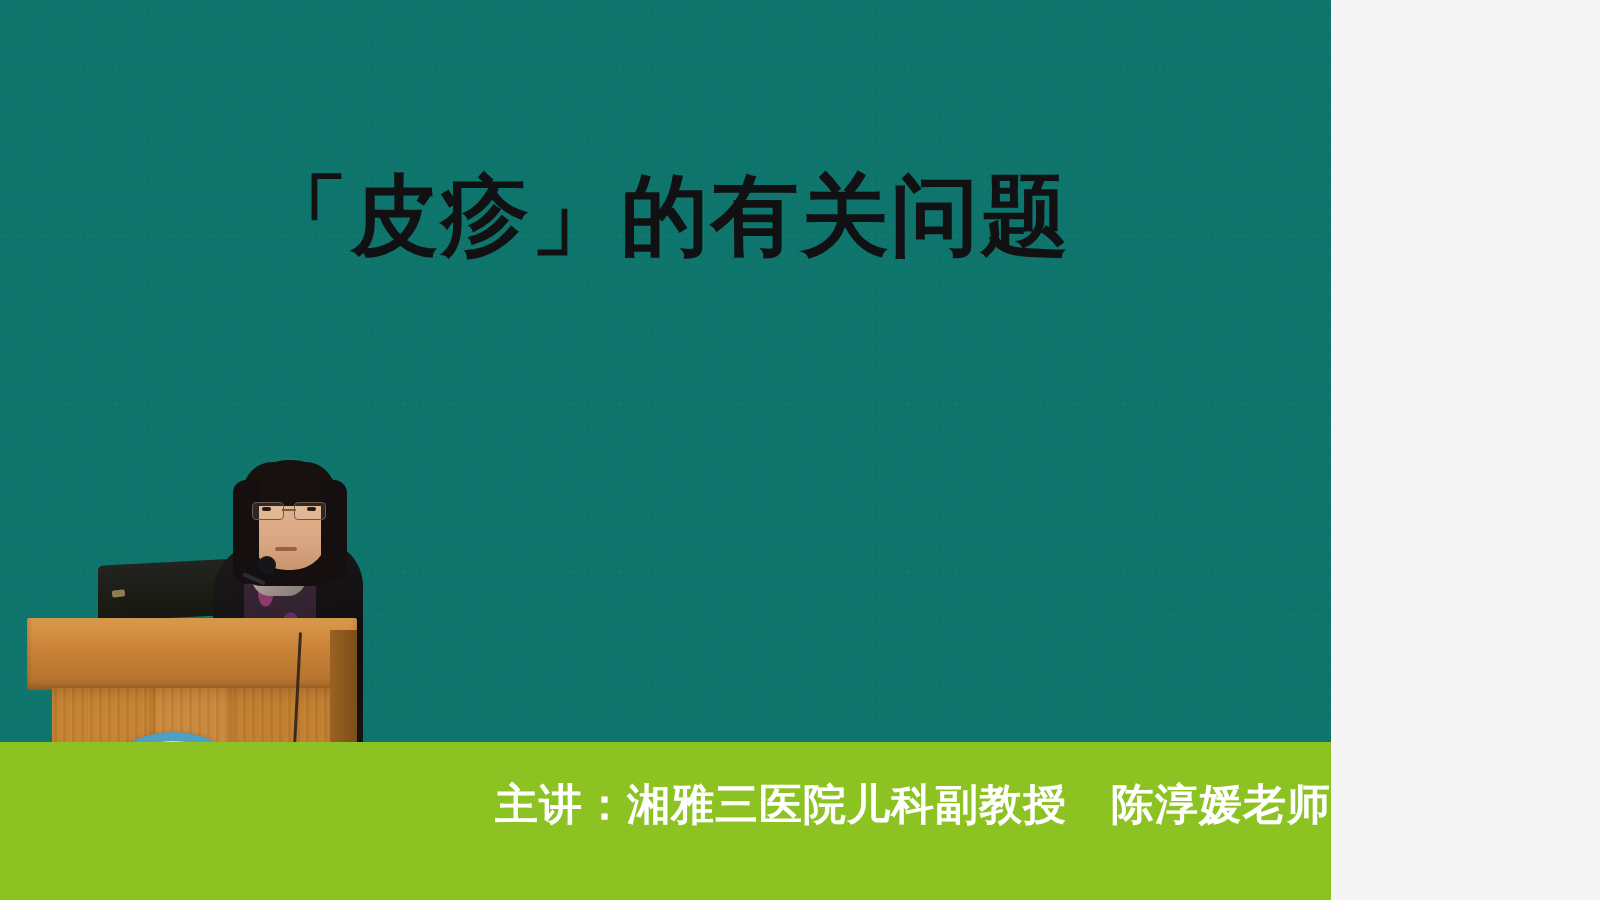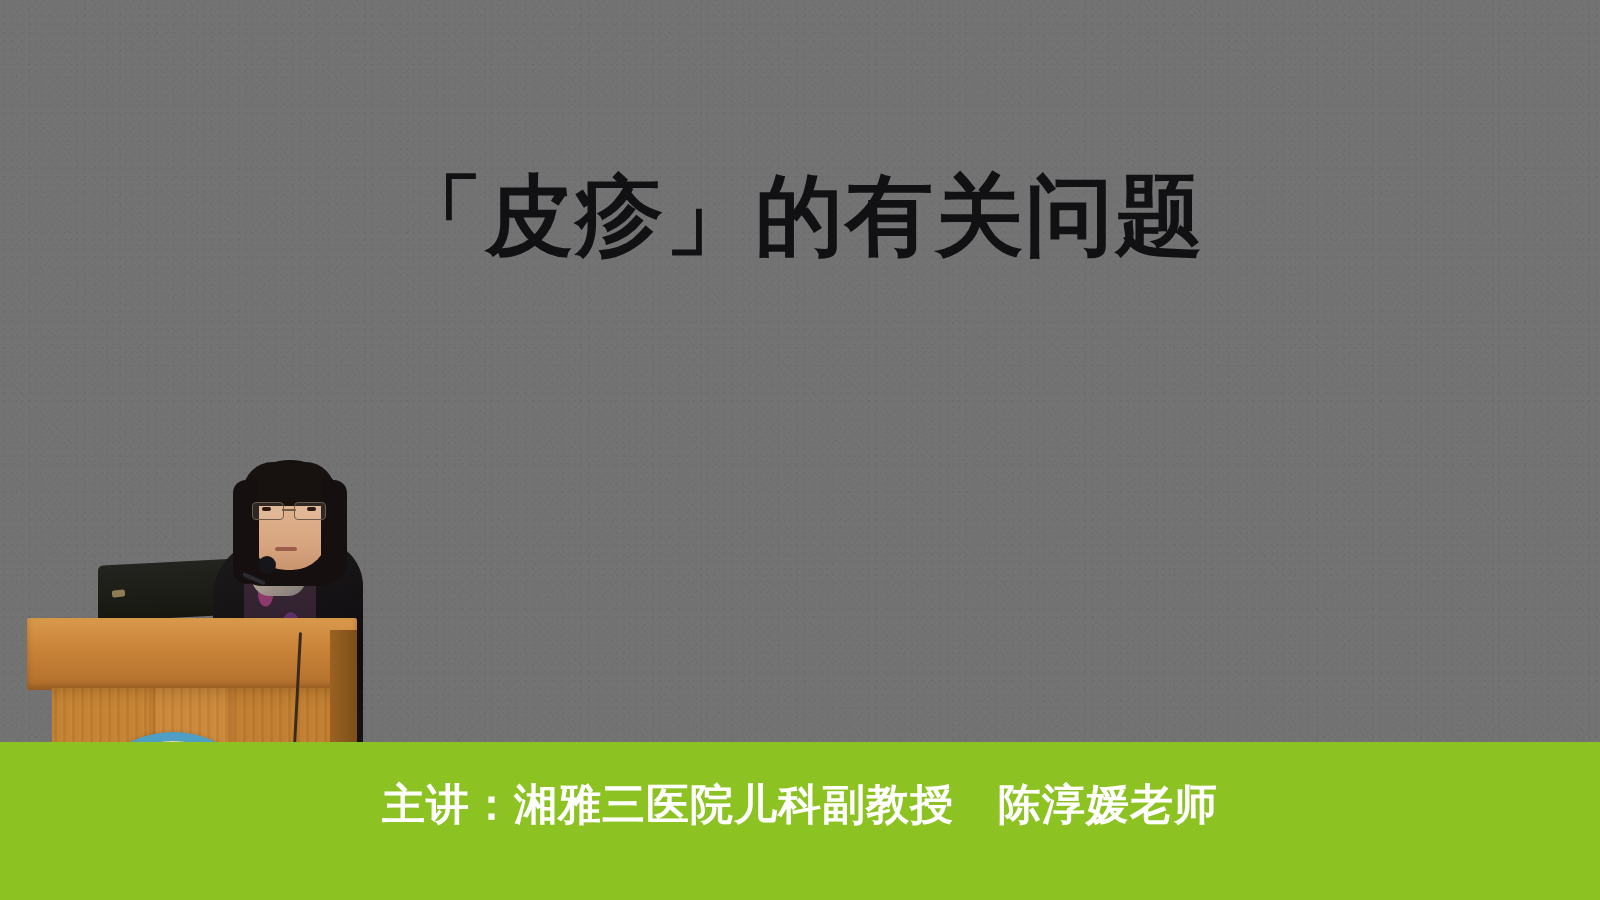--- a/index.html
+++ b/index.html
@@ -2,22 +2,22 @@
 <html><head>
 <meta charset="utf-8">
 <style>
   html,body{margin:0;padding:0;}
   body{
     width:1600px;height:900px;overflow:hidden;
     font-family:"Liberation Sans","DejaVu Sans",sans-serif;
     background:#f6f5f6;
   }
   #slide{
-    position:relative;width:1600px;height:900px;
-    background:#737373;
+    position:relative;width:1331px;height:900px;
+    background:#0f766e;
     overflow:hidden;
   }
   
   #texture{
     position:absolute;inset:0;
     background-image:
       radial-gradient(circle at 12% 22%, rgba(0,0,0,.035) 0 1px, transparent 1px),
       radial-gradient(circle at 42% 68%, rgba(0,0,0,.03) 0 1px, transparent 1px),
       radial-gradient(circle at 73% 31%, rgba(0,0,0,.033) 0 1px, transparent 1px),
       radial-gradient(circle at 88% 81%, rgba(0,0,0,.028) 0 1px, transparent 1px),
@@ -45,21 +45,21 @@
     white-space:nowrap;
   }
 
   
   #footer-band{
     position:absolute;left:0;right:0;top:742px;height:158px;
     background:#8cc221;
   }
   #footer-text{
     position:absolute;left:0;right:0;top:776px;
-    text-align:center;
+    text-align:right;
     font-size:43px;font-weight:bold;color:#ffffff;
     letter-spacing:1px;white-space:nowrap;
   }
 
   
   #photo{
     position:absolute;left:0;top:440px;width:372px;height:460px;
   }
   
   .spk-body{

